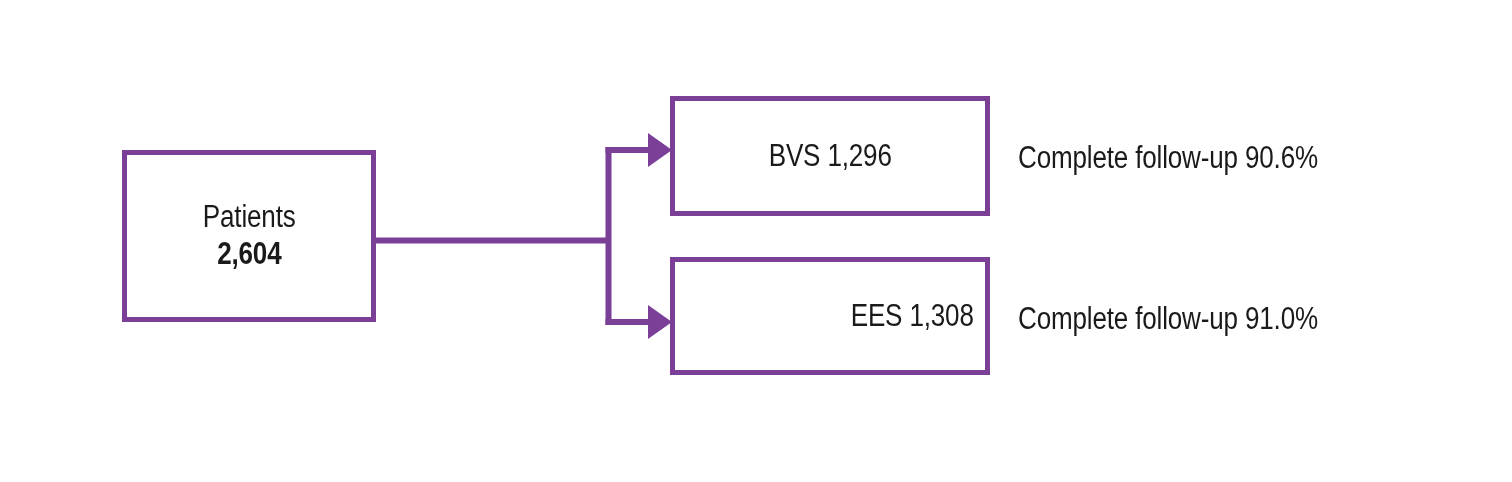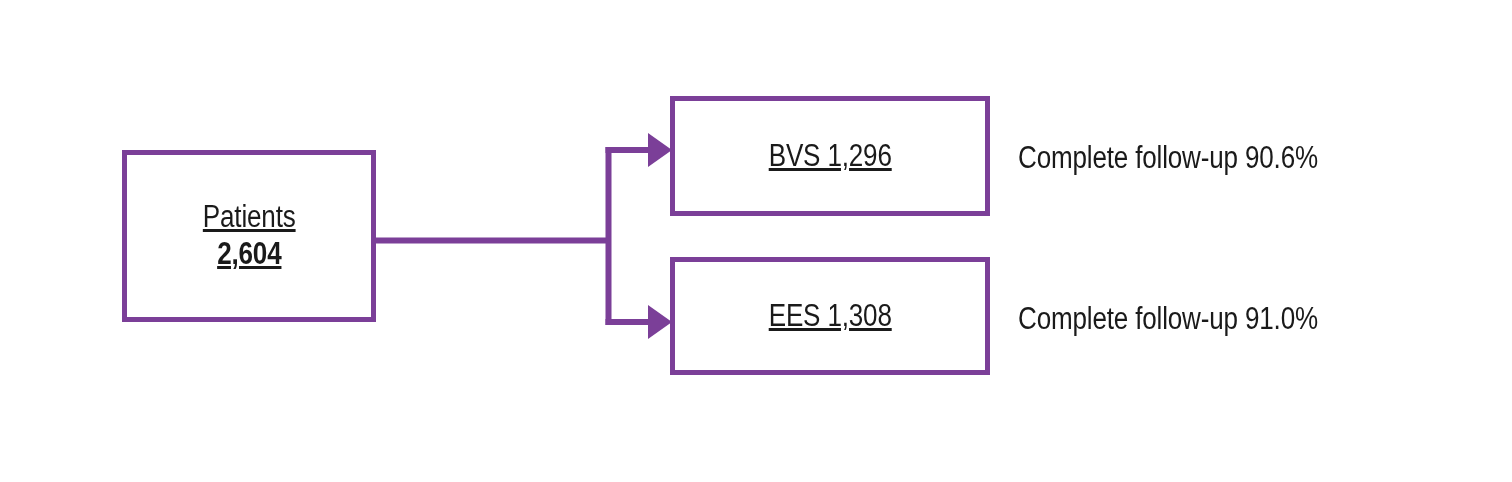--- a/index.html
+++ b/index.html
@@ -23,21 +23,20 @@
     position: absolute;
     box-sizing: border-box;
     background: #ffffff;
     border: 5px solid var(--accent, #7b3f98);
     display: flex;
     flex-direction: column;
     align-items: center;
     justify-content: center;
     text-align: center;
     color: #1a1a1a;
-    text-decoration: underline;
   }
 
   #node-patients {
     left: 122px;
     top: 150px;
     width: 254px;
     height: 172px;
   }
   #node-bvs {
     left: 670px;
@@ -118,20 +117,20 @@
 
   <div class="node" id="node-patients" style="border-color: rgb(123, 63, 152);">
     <div class="node-text" style="color: rgb(26, 26, 26);">Patients</div>
     <div class="node-text bold" style="color: rgb(26, 26, 26);">2,604</div>
   </div>
 
   <div class="node" id="node-bvs" style="border-color: rgb(123, 63, 152);">
     <div class="node-text" style="color: rgb(26, 26, 26);">BVS 1,296</div>
   </div>
 
-  <div class="node" id="node-ees" style="border-color: rgb(123, 63, 152);">
+  <div class="node" id="node-ees" style="border-color: rgb(123, 63, 152); align-items: flex-end;">
     <div class="node-text" style="color: rgb(26, 26, 26);">EES 1,308</div>
   </div>
 
   <div class="side-label" id="label-bvs-followup" style="color: rgb(26, 26, 26);">Complete follow-up 90.6%</div>
   <div class="side-label" id="label-ees-followup" style="color: rgb(26, 26, 26);">Complete follow-up 91.0%</div>
 
 </div>
 
 </body></html>

